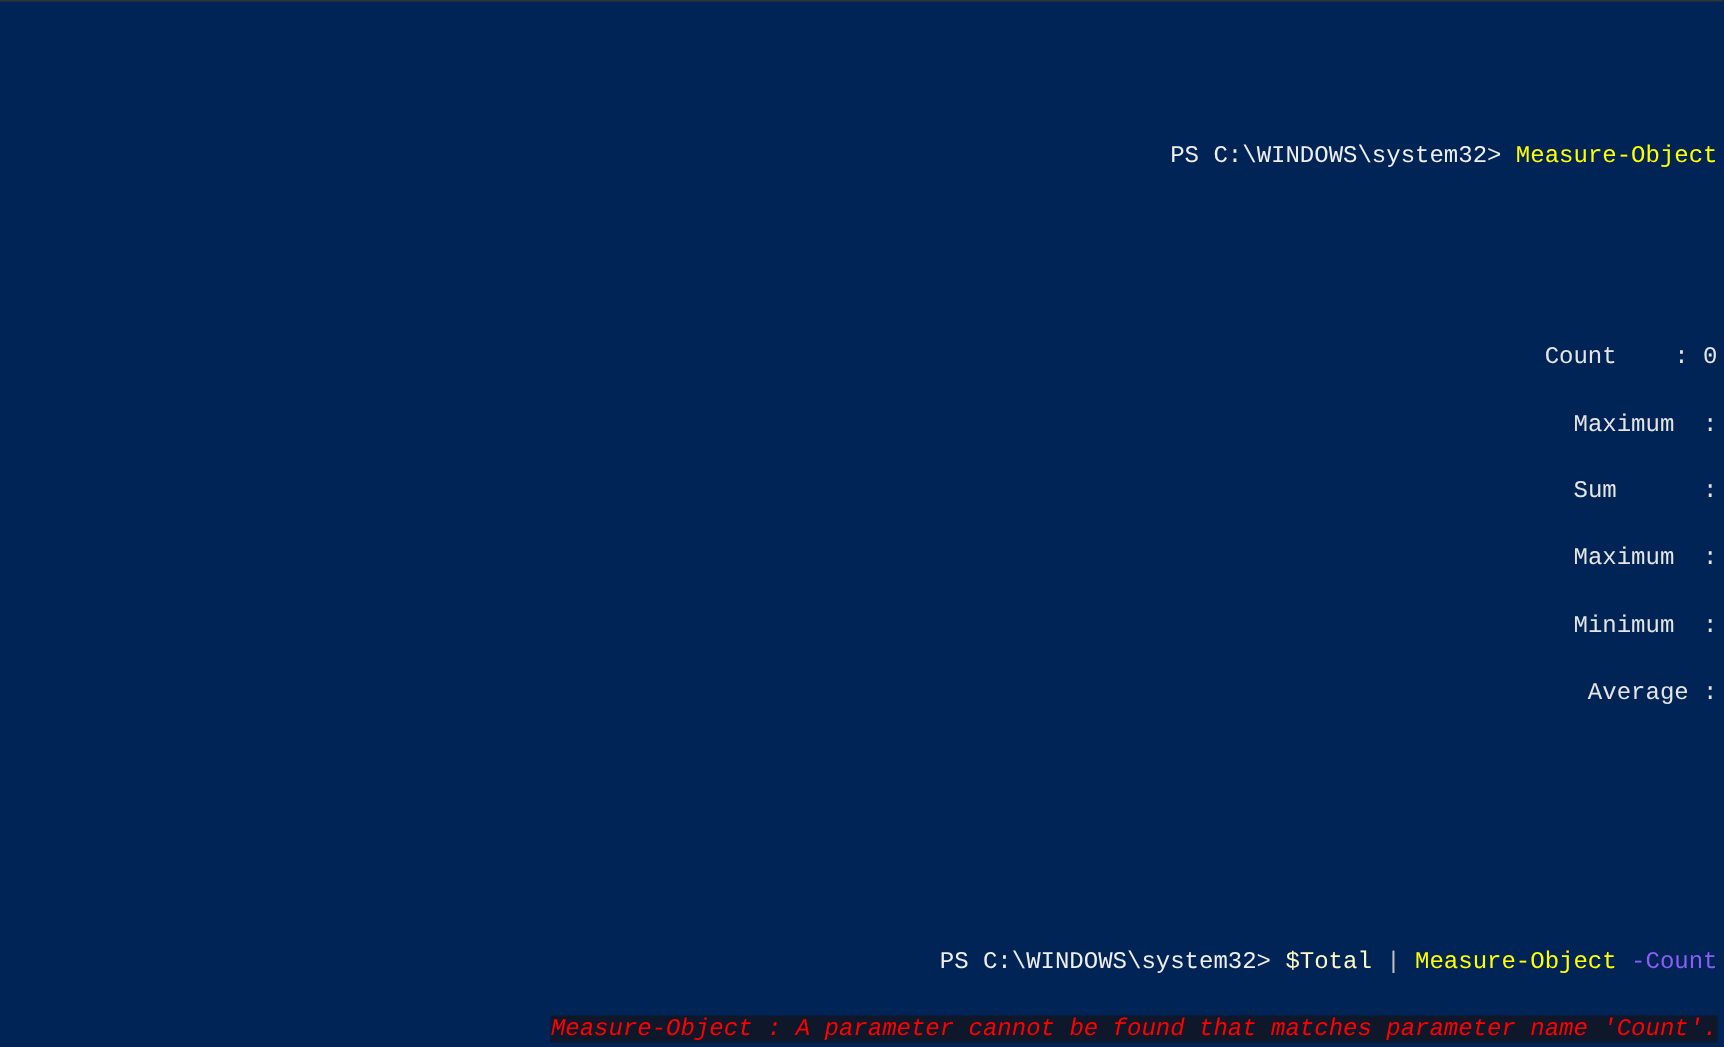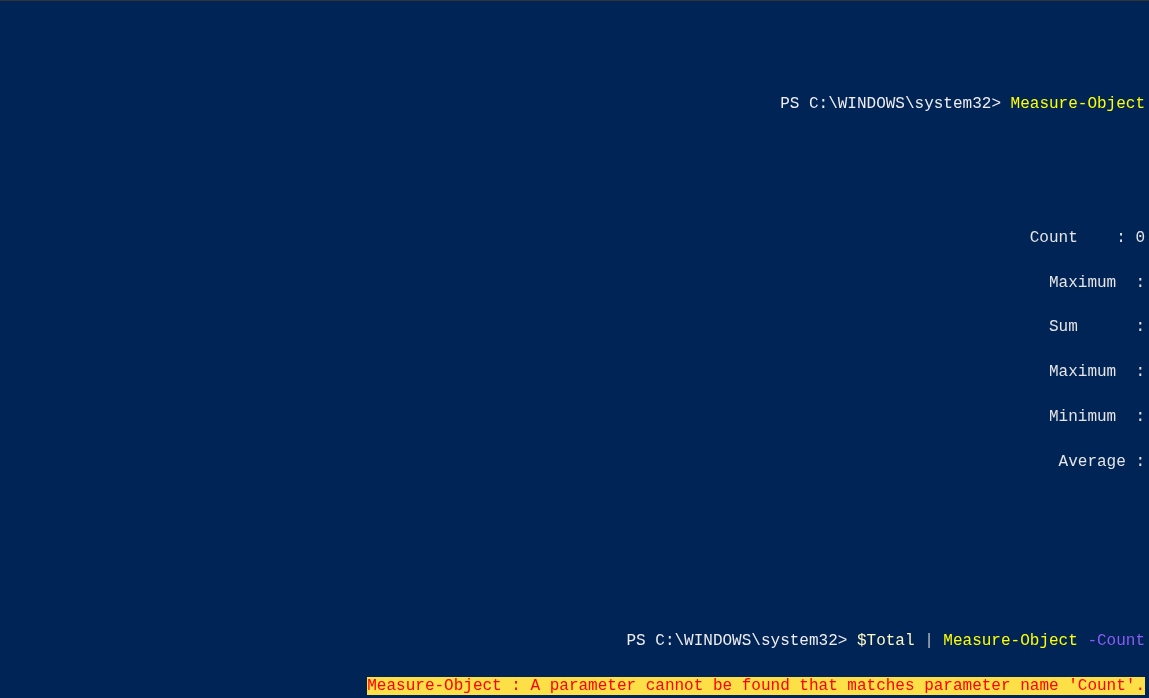--- a/index.html
+++ b/index.html
@@ -22,22 +22,23 @@
     border-top: 1px solid #333;
   }
   .prompt { color: #eeedf0; }
   .cmdlet { color: #ffff00; }
   .variable { color: #fef9c3; }
   .pipe { color: #c0c0c0; }
   .param { color: #8b5cf6; }
   .output { color: #e5e5e5; }
   .err {
     color: #ff0000;
-    background: #fde047;
+    background: #0f172a;
     display: inline;
+    font-style: italic;
   }
   .line { display: block; min-height: 1.4em; }
 </style>
 </head>
 <body>
 
 
 
 <span class="line"><span class="prompt">PS C:\WINDOWS\system32&gt; </span><span class="cmdlet">Measure-Object</span></span>
 <span class="line"> </span>

